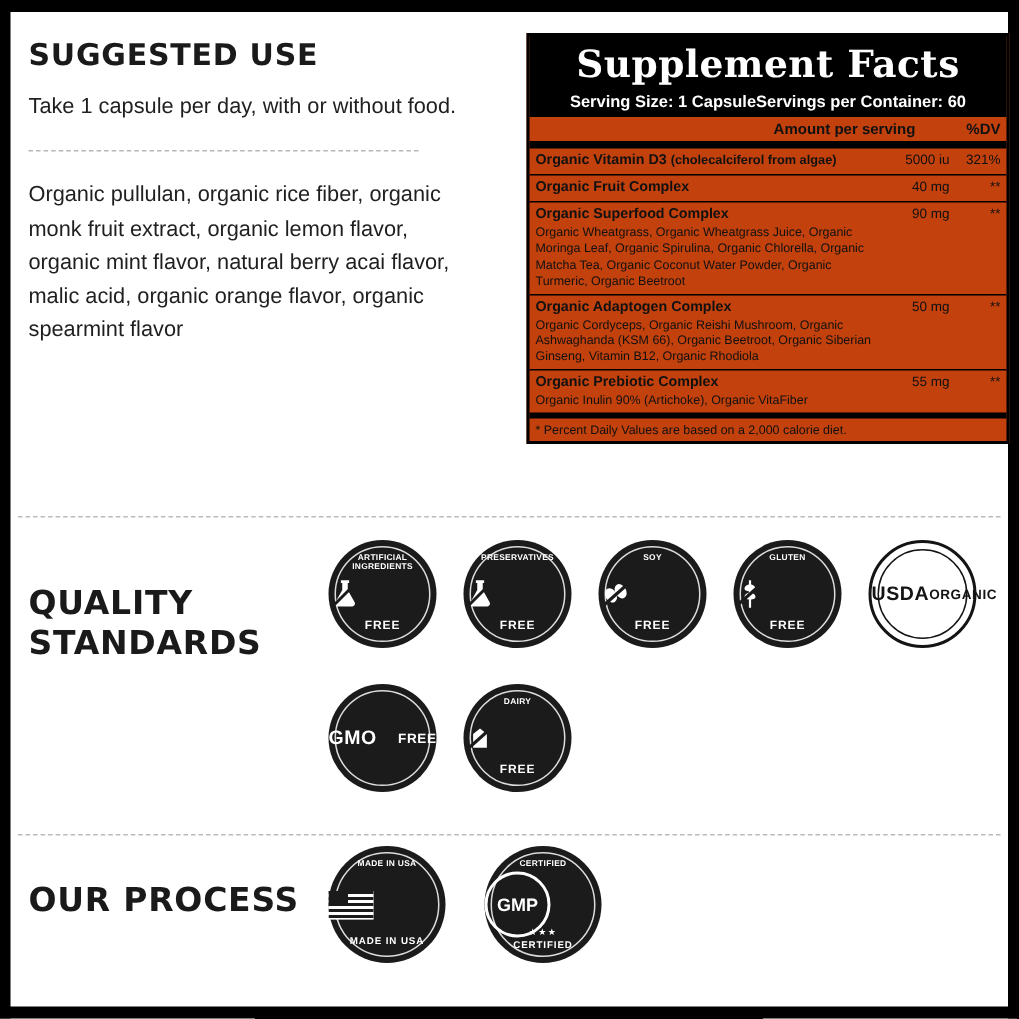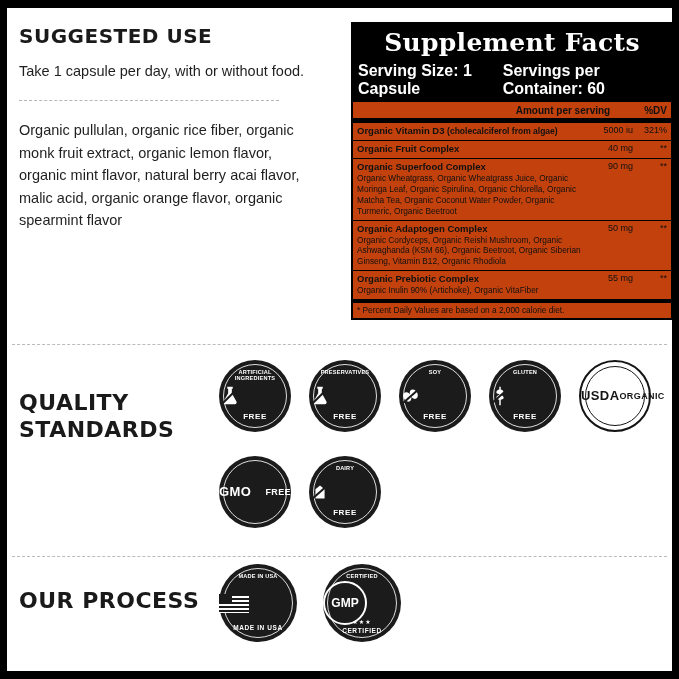--- a/index.html
+++ b/index.html
@@ -96,21 +96,21 @@
     font-weight: bold;
     font-size: 25px;
     padding: 4px 0 5px 0;
     letter-spacing: 0.3px;
   }
   .facts-serv {
     background: #000;
     color: #fff;
     display: flex;
     justify-content: center;
-    font-size: 16px;
+    font-size: 11px;
     font-weight: bold;
     padding: 0 5px 4px 5px;
   }
   .facts-amount {
     border-bottom: 5px solid #000;
     display: flex;
     justify-content: flex-end;
     align-items: flex-end;
     font-size: 10px;
     font-weight: bold;

